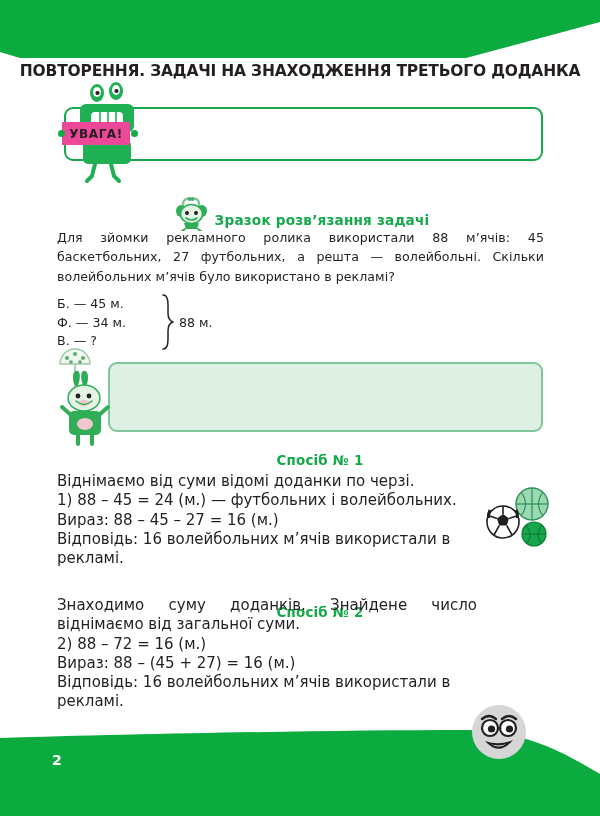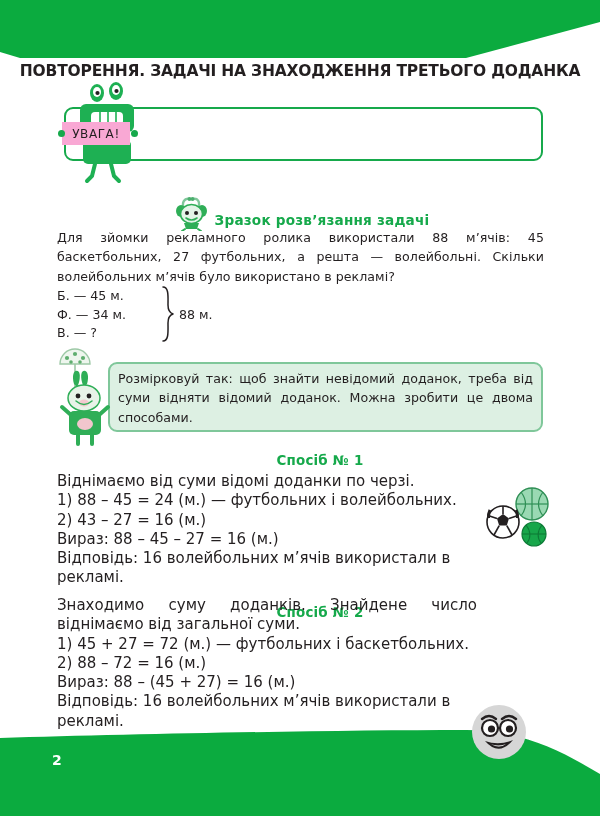--- a/index.html
+++ b/index.html
@@ -71,25 +71,25 @@
     line-height: 19px;
     color: #231f20;
     letter-spacing: 0.1px;
   }
   .attention-text .accent { color: #16a94b; }
 
   .uvaga-badge {
     position: absolute;
     left: 6px; top: 15px;
     width: 68px; height: 23px;
-    background: #f9a8d4;
+    background: #ec4899;
     display: flex;
     align-items: center;
     justify-content: center;
-    font-weight: normal;
+    font-weight: bold;
     font-size: 12px;
     letter-spacing: 0.6px;
     color: #231f20;
     z-index: 4;
   }
   .badge-dot {
     position: absolute;
     top: 23px;
     width: 7px; height: 7px;
     border-radius: 50%;
@@ -137,21 +137,21 @@
     width: 487px;
     font-size: 12.6px;
     line-height: 19.3px;
     text-align: justify;
     letter-spacing: 0.05px;
   }
 
   
   .short-cond {
     position: absolute;
-    left: 57px; top: 287px;
+    left: 57px; top: 295px;
     width: 260px;
     height: 56px;
     font-size: 12.6px;
     line-height: 18.6px;
   }
   .short-cond .rows {
     position: absolute;
     left: 0; top: 0;
   }
   .short-cond .row { white-space: pre; }
@@ -363,28 +363,26 @@
       <ellipse cx="31" cy="82" rx="8" ry="6" fill="#f2c6cd"></ellipse>
 
       <path d="M17,73 l-9,-8" stroke="#2fae57" stroke-width="4" stroke-linecap="round"></path>
       <path d="M45,73 l9,-8" stroke="#2fae57" stroke-width="4" stroke-linecap="round"></path>
 
       <path d="M24,93 v9" stroke="#2fae57" stroke-width="4" stroke-linecap="round"></path>
       <path d="M38,93 v9" stroke="#2fae57" stroke-width="4" stroke-linecap="round"></path>
     </svg>
   </div>
 
-  <div class="think-text">Розмірковуй так: щоб знайти невідомий доданок, треба від суми відняти відомий доданок. Можна зробити це двома способами.</div>
 </div>
 
 <div class="method-head" id="method1-head">Спосіб № 1</div>
 <div class="method-body" id="method1-body">
   <div class="line">Віднімаємо від суми відомі доданки по черзі.</div>
   <div class="line">1) 88 – 45 = 24 (м.) — футбольних і волейбольних.</div>
-  <div class="line">2) 43 – 27 = 16 (м.)</div>
   <div class="line">Вираз: 88 – 45 – 27 = 16 (м.)</div>
   <div class="line">Відповідь: 16 волейбольних м’ячів використали в рекламі.</div>
 </div>
 
 <div class="balls">
   <svg width="72" height="72" viewBox="0 0 72 72" xmlns="http://www.w3.org/2000/svg">
 
     <g>
       <circle cx="47" cy="18" r="16" fill="#9ad9b3" stroke="#2f8f55" stroke-width="1.4"></circle>
       <path d="M31,18 h32" stroke="#2f8f55" stroke-width="1.2" fill="none"></path>
@@ -410,21 +408,20 @@
       <path d="M41,39 C46,45 46,52 42,57" stroke="#0d7a36" stroke-width="1.1" fill="none"></path>
       <path d="M57,39 C52,45 52,52 56,57" stroke="#0d7a36" stroke-width="1.1" fill="none"></path>
       <path d="M37,48 h24" stroke="#0d7a36" stroke-width="1.1" fill="none"></path>
     </g>
   </svg>
 </div>
 
 <div class="method-head" id="method2-head">Спосіб № 2</div>
 <div class="method-body" id="method2-body">
   <div class="jline">Знаходимо суму доданків. Знайдене число віднімаємо від загальної суми.</div>
-  <div class="line">1) 45 + 27 = 72 (м.) — футбольних і баскетбольних.</div>
   <div class="line">2) 88 – 72 = 16 (м.)</div>
   <div class="line">Вираз: 88 – (45 + 27) = 16 (м.)</div>
   <div class="line">Відповідь: 16 волейбольних м’ячів використали в рекламі.</div>
 </div>
 
 <div class="band-bottom">
   <svg width="600" height="100" viewBox="0 0 600 100" xmlns="http://www.w3.org/2000/svg">
     <path d="M0,22 C140,18 330,14 466,14 C520,14 560,34 600,58 L600,100 L0,100 Z" fill="#0bab3f"></path>
   </svg>
 </div>

